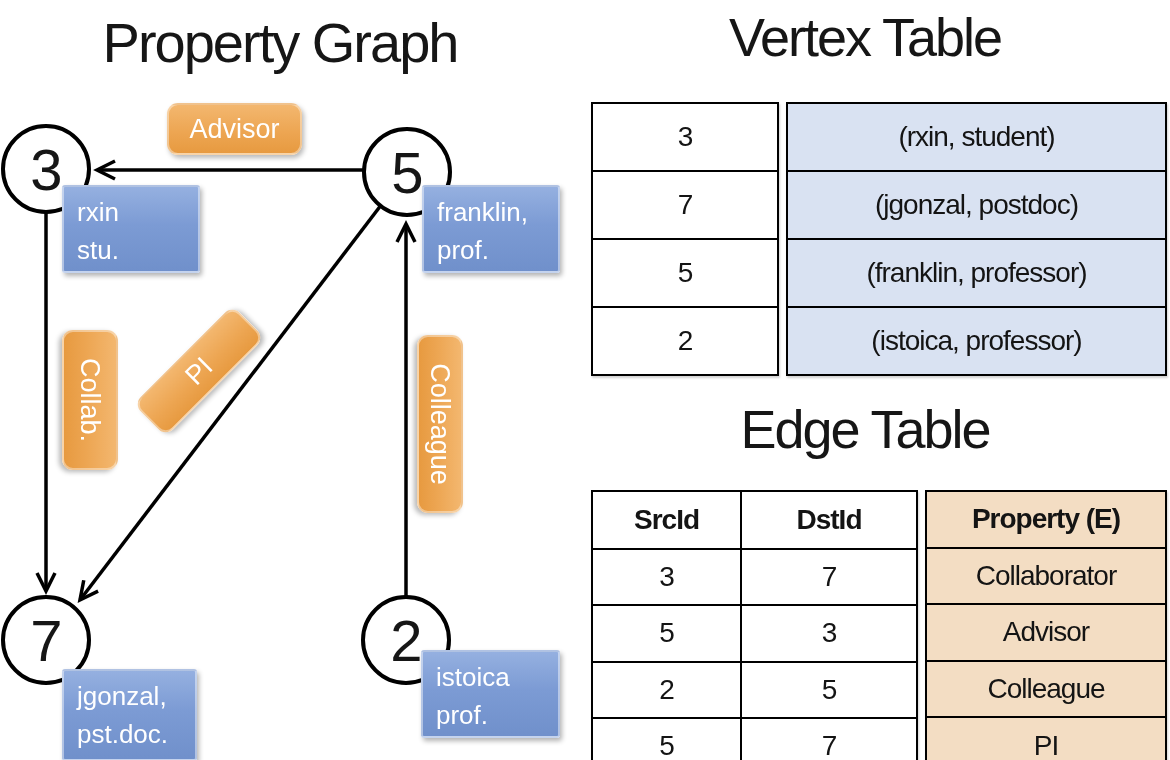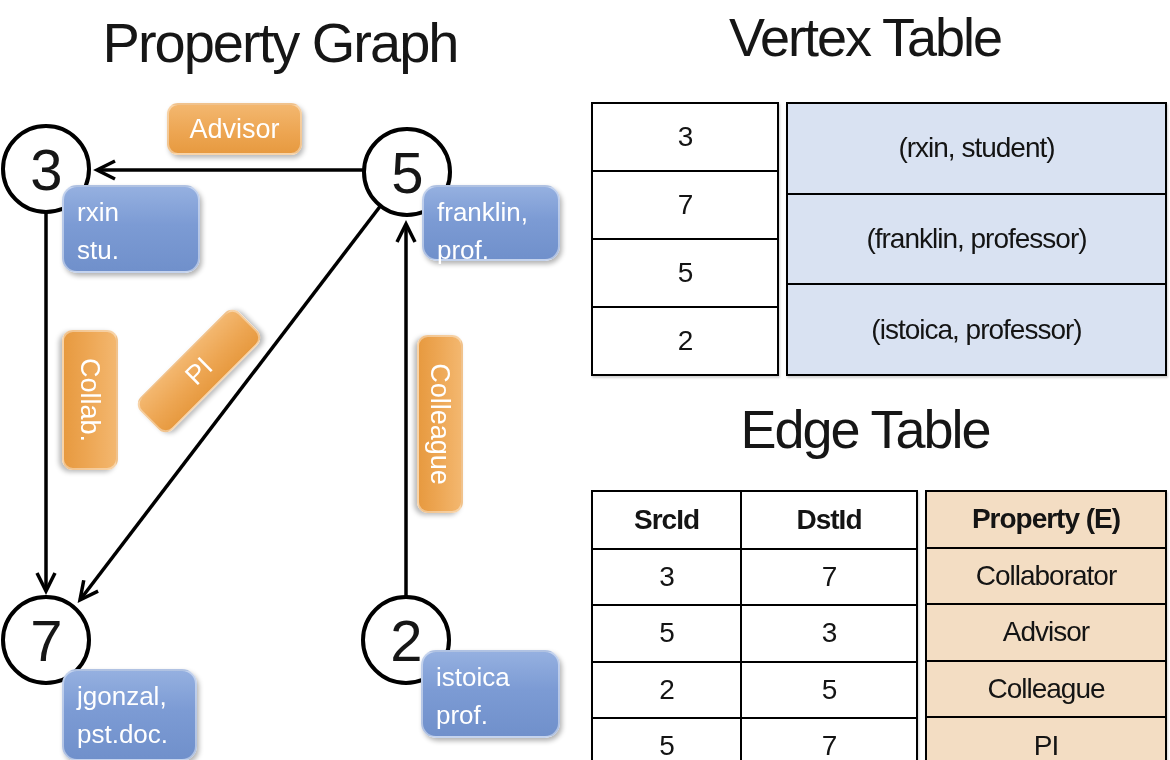--- a/index.html
+++ b/index.html
@@ -19,28 +19,28 @@
     position:absolute;width:90px;height:90px;border:4px solid #000;border-radius:50%;
     background:#fff;z-index:2;display:flex;align-items:center;justify-content:center;
     font-size:58px;color:#161616;box-sizing:border-box;letter-spacing:-1px;
   }
   .node-3{left:1px;top:124px;}
   .node-5{left:362px;top:127px;}
   .node-7{left:1px;top:595px;}
   .node-2{left:361px;top:595px;}
 
   .vlabel{
-    position:absolute;z-index:3;border-radius:15px;color:#fff;
+    position:absolute;z-index:3;border-radius:3px;color:#fff;
     background:linear-gradient(180deg,#95b0e0 0%,#7c9bd4 45%,#7090cb 100%);
     border:2px solid rgba(255,255,255,0.45);
     box-shadow:2px 3px 5px rgba(0,0,0,0.3);
     font-size:26px;line-height:38px;padding:6px 0 0 13px;box-sizing:border-box;
   }
   .vlabel-rxin{left:62px;top:185px;width:138px;height:88px;}
-  .vlabel-franklin{left:422px;top:185px;width:138px;height:76px;}
+  .vlabel-franklin{left:422px;top:185px;width:138px;height:88px;}
   .vlabel-jgonzal{left:62px;top:650px;width:135px;height:92px;margin-top:19px;}
   .vlabel-istoica{left:421px;top:650px;width:139px;height:88px;}
 
   .elabel{
     position:absolute;z-index:3;border-radius:11px;color:#fff;text-align:center;
     background:linear-gradient(180deg,#f3b76f 0%,#eda653 55%,#e79a40 100%);
     border:2px solid rgba(255,255,255,0.4);
     box-shadow:2px 3px 5px rgba(0,0,0,0.28);
     font-size:27px;box-sizing:border-box;display:flex;align-items:center;justify-content:center;
   }
@@ -131,20 +131,21 @@
   <div class="datatable vertex-table">
     <div class="subtable id-col">
       <div class="cell">3</div>
       <div class="cell">7</div>
       <div class="cell">5</div>
       <div class="cell">2</div>
     </div>
     <div class="gap"></div>
     <div class="subtable prop-v">
       <div class="cell">(rxin, student)</div>
+      <div class="cell">(jgonzal, postdoc)</div>
       <div class="cell">(franklin, professor)</div>
       <div class="cell">(istoica, professor)</div>
     </div>
   </div>
 
   <div class="datatable edge-table">
     <div class="subtable srcdst-col">
       <div class="cell hdr c-left">SrcId</div>
       <div class="cell hdr">DstId</div>
       <div class="cell c-left rline">3</div>

